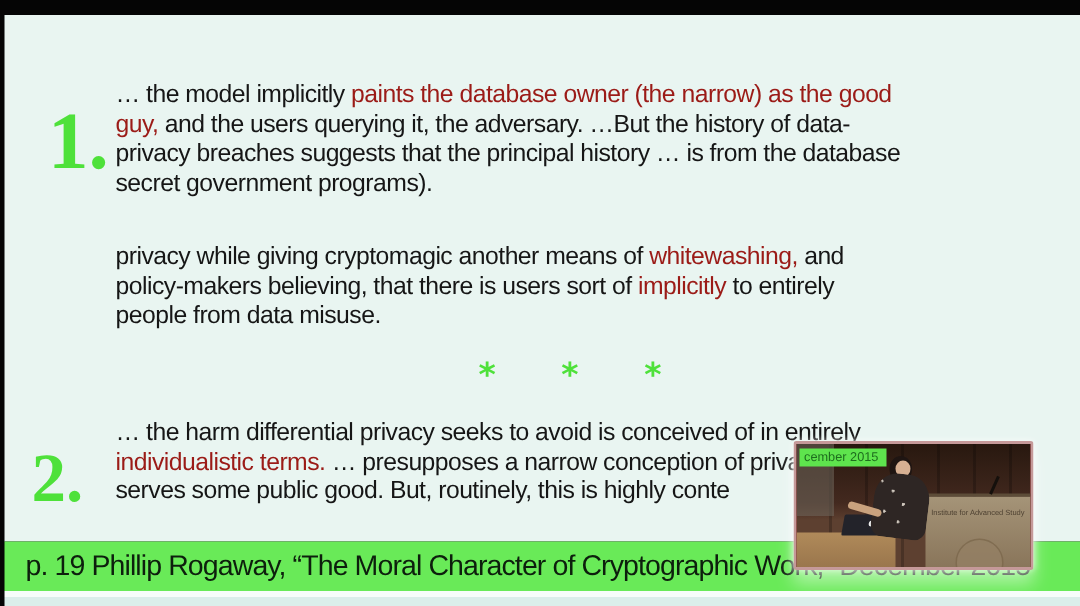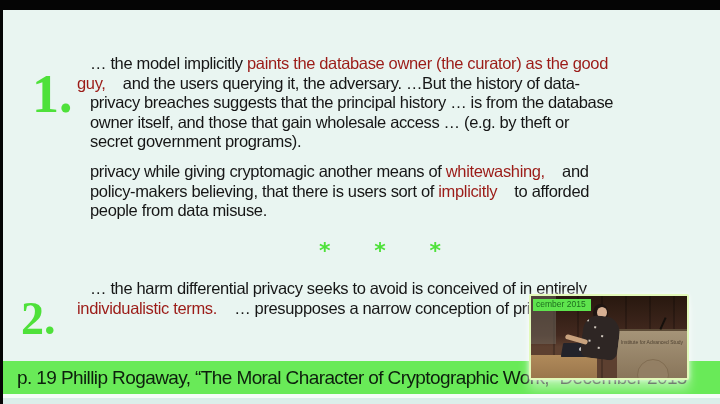--- a/index.html
+++ b/index.html
@@ -27,21 +27,21 @@
 
   .para{position:absolute;z-index:1;}
   .p1{left:74px;top:44px;}
   .p2{left:74px;top:152px;}
   .p3{left:74px;top:269px;}
   .line{
     height:19.5px;line-height:19.5px;font-size:16.5px;letter-spacing:-0.35px;
     white-space:nowrap;color:var(--ink);
   }
   .line .r{color:var(--red);}
-  .line .k{color:var(--ink);margin-left:13px;}
+  .line .k{color:var(--ink);}
 
   .stars{
     position:absolute;left:316px;top:231px;width:122px;display:flex;
     justify-content:space-between;z-index:1;
   }
   .stars span{
     color:var(--green);font-size:22px;font-weight:bold;line-height:20px;
     font-family:"DejaVu Sans", sans-serif;
   }
 
@@ -52,21 +52,21 @@
   .footer-text{
     position:absolute;left:14px;top:0;height:33px;line-height:34px;
     font-size:19px;letter-spacing:-0.6px;color:#0d1f0d;white-space:nowrap;
   }
 
   
   .pip{
     position:absolute;left:529px;top:294px;width:156px;height:82px;
     border:2px solid rgba(255,255,255,0.55);border-radius:2px;
     box-shadow:0 0 5px rgba(255,255,255,0.75), 0 9px 11px rgba(255,255,255,0.45);
-    background:#bef264;overflow:hidden;z-index:5;
+    background:#7f1d1d;overflow:hidden;z-index:5;
   }
   .pip-wall{
     position:absolute;left:0;top:0;width:100%;height:100%;
     background:
       repeating-linear-gradient(90deg, transparent 0 22px, rgba(0,0,0,0.22) 22px 24px),
       linear-gradient(#28180f, #43291f 48%, #55382a 58%, #5d4030 62%);
   }
   .pip-screen{position:absolute;left:0;top:0;width:16%;height:58%;background:#6f685c;opacity:.55;}
   .pip-desk{position:absolute;left:0;top:72%;width:42%;height:28%;background:linear-gradient(#b08a5a,#9a764c);}
   .pip-laptop{
@@ -124,42 +124,42 @@
 </style>
 </head>
 <body>
 
 <div class="topbar"></div>
 <div class="leftstrip"></div>
 
 <div class="slide">
   <div class="num num1">1.</div>
   <div class="para p1">
-      <div class="line"><span class="k">… the model implicitly </span><span class="r">paints the database owner (the curator) as the good</span></div>
+      <div class="line"><span class="k">… the model implicitly </span><span class="r">paints the database owner (the narrow) as the good</span></div>
       <div class="line"><span class="r">guy,</span><span class="k"> and the users querying it, the adversary. …But the history of data-</span></div>
       <div class="line"><span class="k">privacy breaches suggests that the principal history … is from the database</span></div>
-      <div class="line"><span class="k">owner itself, and those that gain wholesale access … (e.g. by theft or</span></div>
       <div class="line"><span class="k">secret government programs).</span></div>
     </div>
   <div class="para p2">
       <div class="line"><span class="k">privacy while giving cryptomagic another means of </span><span class="r">whitewashing,</span><span class="k"> and</span></div>
-      <div class="line"><span class="k">policy-makers believing, that there is users sort of </span><span class="r">implicitly</span><span class="k"> to afforded</span></div>
+      <div class="line"><span class="k">policy-makers believing, that there is users sort of </span><span class="r">implicitly</span><span class="k"> to entirely</span></div>
       <div class="line"><span class="k">people from data misuse.</span></div>
     </div>
 
   <div class="stars">
     <span>*</span>
     <span>*</span>
     <span>*</span>
   </div>
 
   <div class="num num2">2.</div>
   <div class="para p3">
       <div class="line"><span class="k">… the harm differential privacy seeks to avoid is conceived of in entirely</span></div>
       <div class="line"><span class="r">individualistic terms.</span><span class="k"> … presupposes a narrow conception of privacy's</span></div>
+      <div class="line"><span class="k">serves some public good. But, routinely, this is highly conte</span></div>
     </div>
 </div>
 
 <div class="footer">
   <div class="footer-text">p. 19 Phillip Rogaway, “The Moral Character of Cryptographic Work,” December 2015</div>
 </div>
 
 <div class="strip-white"></div>
 <div class="strip-cyan"></div>
 

